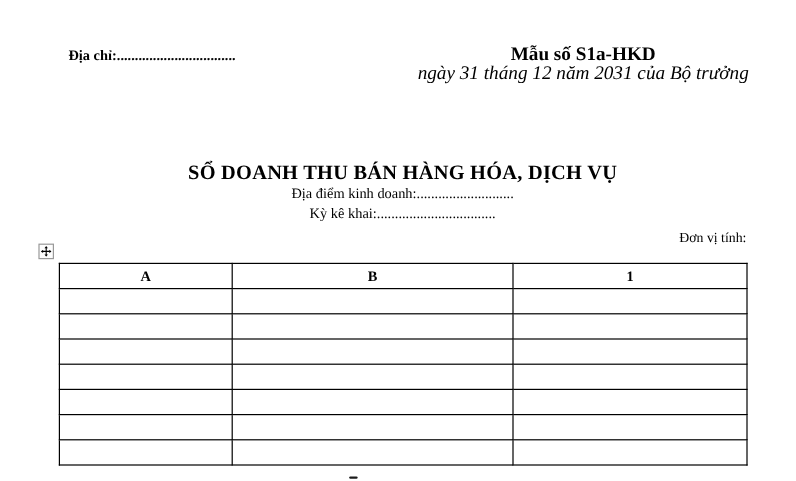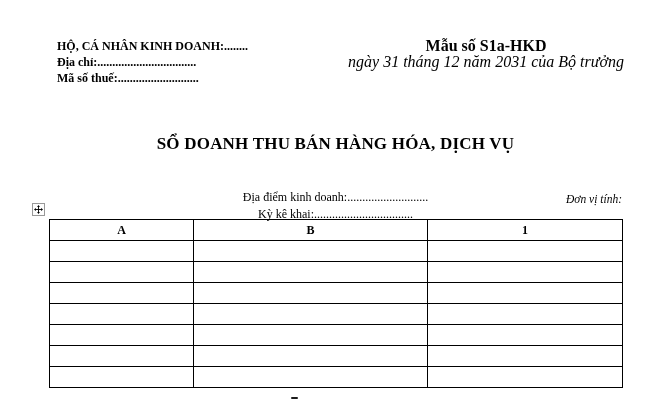--- a/index.html
+++ b/index.html
@@ -17,27 +17,27 @@
     text-align:center; font-size:16px; line-height:16px;
   }
   .meta-block .form-num { font-weight:bold; }
   .meta-block .ital { font-style:italic; }
   .doc-title {
     position:absolute; left:49px; top:134px; width:573px;
     text-align:center; font-weight:bold; font-size:17px; letter-spacing:.2px;
   }
   .sub-line {
     position:absolute; left:49px; width:573px;
-    text-align:center; font-size:12px;margin-top:36px;
+    text-align:center; font-size:12px;
   }
   .loc-line { top:154px; }
   .per-line { top:171px; }
   .unit-line {
     position:absolute; left:49px; top:193px; width:573px;
-    text-align:right; font-style:italic; font-size:11.5px;
+    text-align:right; font-size:11.5px;
   }
   .move-handle {
     position:absolute; left:32px; top:203px; width:13px; height:13px;
     box-sizing:border-box; border:1px solid #999; background:#fdfdfd;
     display:flex; align-items:center; justify-content:center; cursor:move;
   }
   .move-handle svg { display:block; }
   table.rev-table {
     position:absolute; left:49px; top:219px; width:573px;
     border-collapse:collapse; table-layout:fixed;
@@ -55,23 +55,21 @@
     position:absolute; left:291px; top:397px; width:7px; height:2px;
     background:#1c1c1c; border-radius:1px;
   }
 </style>
 </head>
 <body>
 
 <div class="page">
 
   <div class="biz-block">
-    <div>HỘ, CÁ NHÂN KINH DOANH:........</div>
     <div>Địa chỉ:.................................</div>
-    <div>Mã số thuế:...........................</div>
   </div>
 
   <div class="meta-block">
     <div class="form-num">Mẫu số S1a-HKD</div>
     <div class="ital">ngày 31 tháng 12 năm 2031 của Bộ trưởng</div>
   </div>
 
   <div class="doc-title">SỔ DOANH THU BÁN HÀNG HÓA, DỊCH VỤ</div>
   <div class="sub-line loc-line">Địa điểm kinh doanh:...........................</div>
   <div class="sub-line per-line">Kỳ kê khai:.................................</div>

